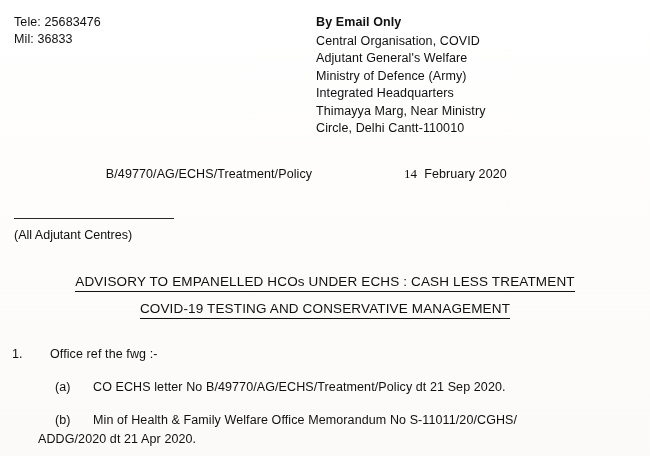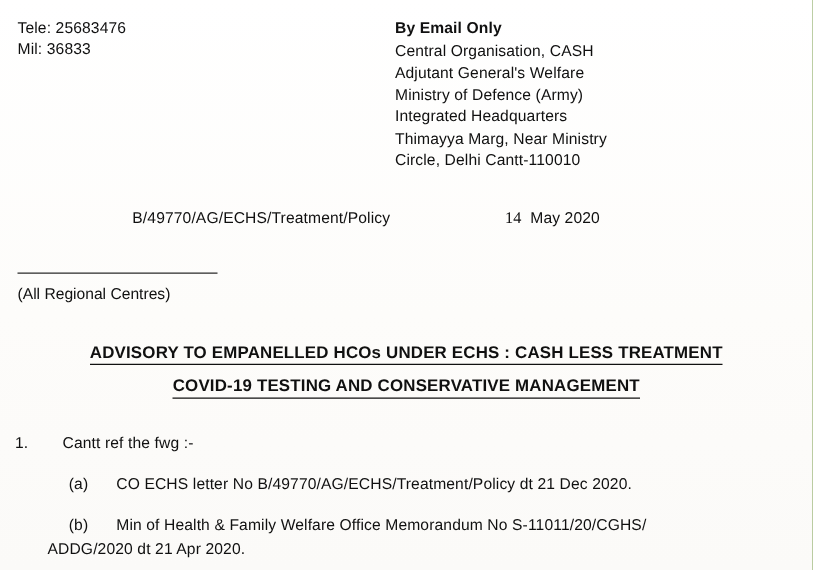--- a/index.html
+++ b/index.html
@@ -12,21 +12,21 @@
     background: #ffffff;
     font-family: "Liberation Sans", sans-serif;
     color: #101010;
     overflow: hidden;
     position: relative;
   }
   .page {
     position: relative;
     width: 650px;
     height: 456px;
-    background: #4d7c0f;
+    background: #a21caf;
   }
   
   .page::before {
     content: "";
     position: absolute;
     inset: 0;
     background: linear-gradient(180deg, #ffffff 0%, #fdfcfa 55%, #fbfaf8 100%);
     pointer-events: none;
   }
   .content {
@@ -99,21 +99,21 @@
     margin-bottom: 9px;
   }
   .addressee .who {
     white-space: nowrap;
   }
 
   
   .title {
     margin-top: 30px;
     text-align: center;
-    font-weight: bold;
+    font-weight: normal;
     font-size: 13.5px;
     line-height: 19px;
     letter-spacing: 0.15px;
   }
   .title .l1, .title .l2 {
     display: inline-block;
     border-bottom: 1.4px solid #111;
     padding-bottom: 0px;
   }
   .title .l2 {
@@ -162,55 +162,55 @@
 <div class="page">
   <div class="content">
 
     <div class="header">
       <div class="tele-block">
         <div>Tele: 25683476</div>
         <div>Mil: 36833</div>
       </div>
       <div class="addr-block">
         <div class="by-email">By Email Only</div>
-        <div>Central Organisation, CASH</div>
+        <div>Central Organisation, COVID</div>
         <div>Adjutant General's Welfare</div>
         <div>Ministry of Defence (Army)</div>
         <div>Integrated Headquarters</div>
         <div>Thimayya Marg, Near Ministry</div>
         <div>Circle, Delhi Cantt-110010</div>
       </div>
     </div>
 
     <div class="refline">
       <div class="ref">B/49770/AG/ECHS/Treatment/Policy</div>
       <div class="date">
-        <span class="daynum">14</span><span>May 2020</span>
+        <span class="daynum">14</span><span>February 2020</span>
       </div>
     </div>
 
     <div class="addressee">
       <div class="rule"></div>
-      <div class="who">(All Regional Centres)</div>
+      <div class="who">(All Adjutant Centres)</div>
     </div>
 
     <div class="title">
       <div><span class="l1">ADVISORY TO EMPANELLED HCOs UNDER ECHS : CASH LESS TREATMENT</span></div>
       <div><span class="l2">COVID-19 TESTING AND CONSERVATIVE MANAGEMENT</span></div>
     </div>
 
     <div class="body">
       <div class="para">
         <div class="num">1.</div>
-        <div class="txt">Cantt ref the fwg :-</div>
+        <div class="txt">Office ref the fwg :-</div>
       </div>
 
       <div class="sub">
         <div class="lbl">(a)</div>
-        <div class="txt">CO ECHS letter No B/49770/AG/ECHS/Treatment/Policy dt 21 Dec 2020.</div>
+        <div class="txt">CO ECHS letter No B/49770/AG/ECHS/Treatment/Policy dt 21 Sep 2020.</div>
       </div>
 
       <div class="sub">
         <div class="lbl">(b)</div>
         <div class="txt">
           <span>Min of Health &amp; Family Welfare Office Memorandum No S-11011/20/CGHS/</span>
           <span class="cont">ADDG/2020 dt 21 Apr 2020.</span>
         </div>
       </div>
     </div>

